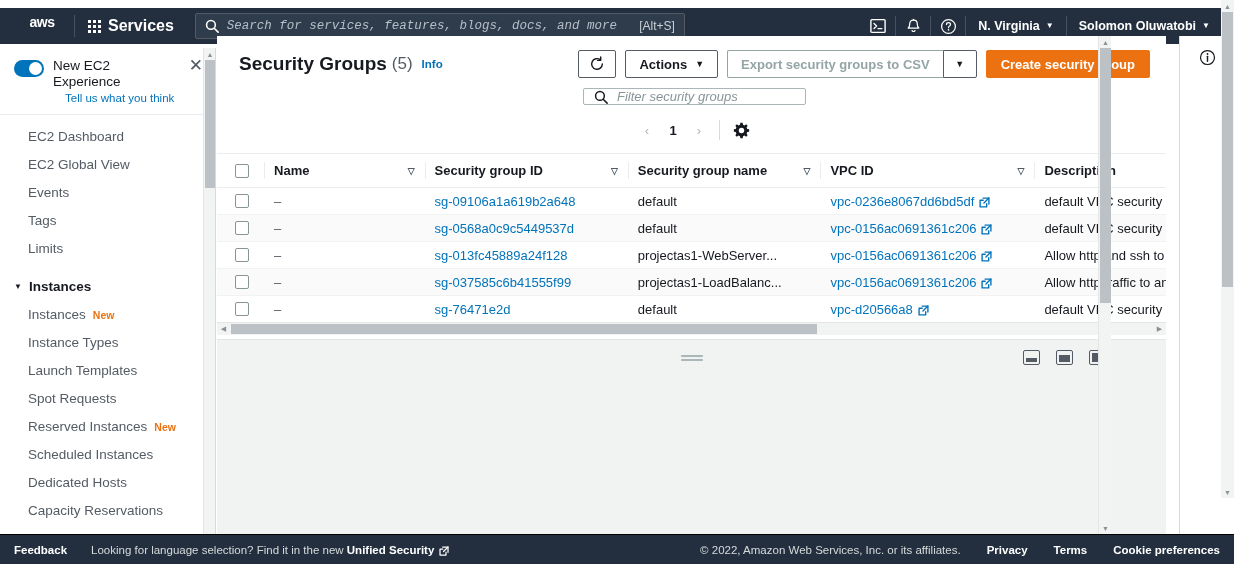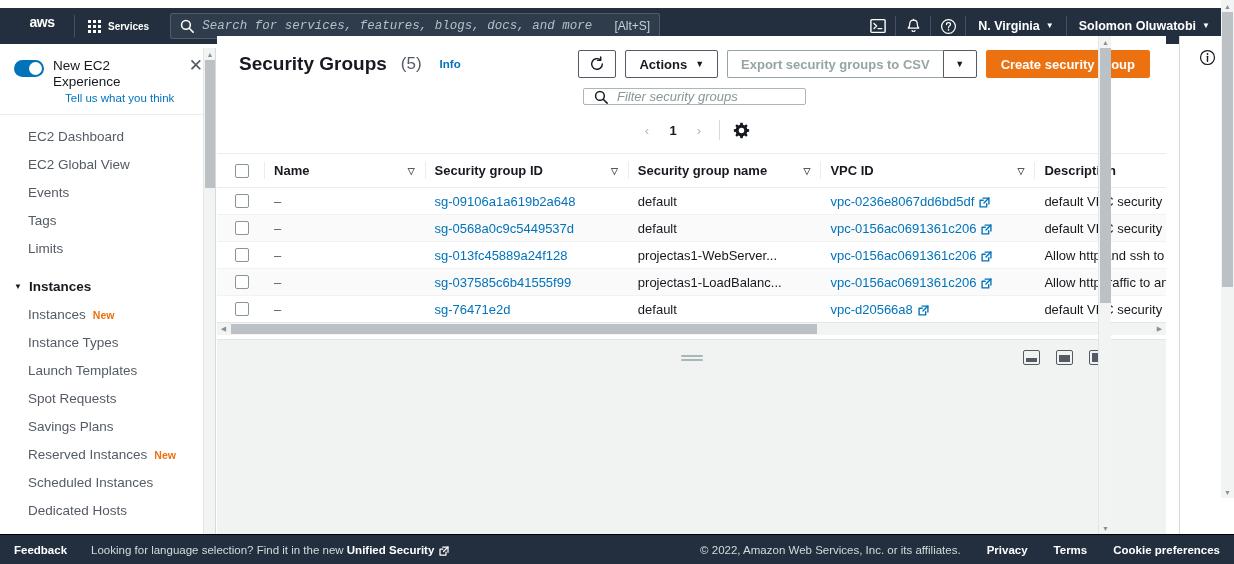--- a/index.html
+++ b/index.html
@@ -23,21 +23,21 @@
   }
   .aws-logo .word { color: #fff; font-size: 14px; font-weight: 700; letter-spacing: -0.5px; line-height: 12px; }
   .aws-logo .smile { width: 26px; height: 7px; overflow: hidden; margin-top: 1px; }
   .nav-sep { width: 1px; height: 22px; background: #46505e; margin: 0 4px; }
   .services-btn {
     display: flex; align-items: center; gap: 7px; height: 26px;
     padding: 0 9px; border-radius: 2px; cursor: pointer;
   }
   .grid-icon { display: grid; grid-template-columns: repeat(3,3px); grid-template-rows: repeat(3,3px); gap: 2px; }
   .grid-icon i { background: #fff; width: 3px; height: 3px; display: block; }
-  .services-btn .lbl { color: #fff; font-size: 10px; font-weight: 700; }
+  .services-btn .lbl { color: #fff; font-size: 16px; font-weight: 700; }
   .searchwrap {
     flex: 0 0 auto; margin-left: 12px; width: 490px; height: 26px;
     background: #2f3c4c; border: 1px solid #545b64; border-radius: 2px;
     display: flex; align-items: center; padding: 0 9px; gap: 8px;
   }
   .searchwrap svg { flex: 0 0 auto; }
   .searchwrap input {
     flex: 1; background: transparent; border: 0; outline: none;
     color: #f9a8d4; font-size: 12.5px; font-style: italic;
     font-family: Liberation Mono, monospace;
@@ -94,21 +94,21 @@
   }
   .sb-scroll .arr { width: 12px; height: 12px; display: flex; align-items: center; justify-content: center; color: #8b9197; font-size: 7px; }
   .sb-scroll .arr.bot { position: absolute; bottom: 0; }
   .sb-thumb { position: absolute; top: 12px; left: 1px; width: 10px; height: 128px; background: #bcc1c6; }
 
   
   .main {
     position: absolute; top: 36px; left: 217px; width: 949px; height: 498px;
     background: #fff; overflow: hidden;
   }
-  .page-head { display: flex; align-items: center; padding: 14px 16px 10px 22px; gap: 9px; }
+  .page-head { display: flex; align-items: center; padding: 14px 16px 10px 22px; }
   .page-title { font-size: 19px; font-weight: 700; color: #16191f; }
   .page-count { font-size: 17px; font-weight: 400; color: #545b64; margin-left: 5px; }
   .info-link { font-size: 11.5px; color: #0073bb; margin-left: 9px; font-weight: 700; cursor: pointer; }
   .head-actions { margin-left: auto; display: flex; align-items: center; gap: 9px; }
   .btn {
     height: 28px; border: 1px solid #545b64; border-radius: 2px; background: #fff;
     display: flex; align-items: center; justify-content: center; gap: 8px;
     font-size: 13px; color: #16191f; font-weight: 700; padding: 0 13px; cursor: pointer;
     white-space: nowrap;
   }
@@ -328,23 +328,20 @@
         <span class="badge-new">New</span>
       </div>
       <div class="nav-item">
           <span>Instance Types</span>
         </div>
       <div class="nav-item">
           <span>Launch Templates</span>
         </div>
       <div class="nav-item">
           <span>Spot Requests</span>
-        </div>
-      <div class="nav-item">
-          <span>Savings Plans</span>
         </div>
       <div class="nav-item">
         <span>Reserved Instances</span>
         <span class="badge-new">New</span>
       </div>
       <div class="nav-item">
           <span>Scheduled Instances</span>
         </div>
       <div class="nav-item">
           <span>Dedicated Hosts</span>

